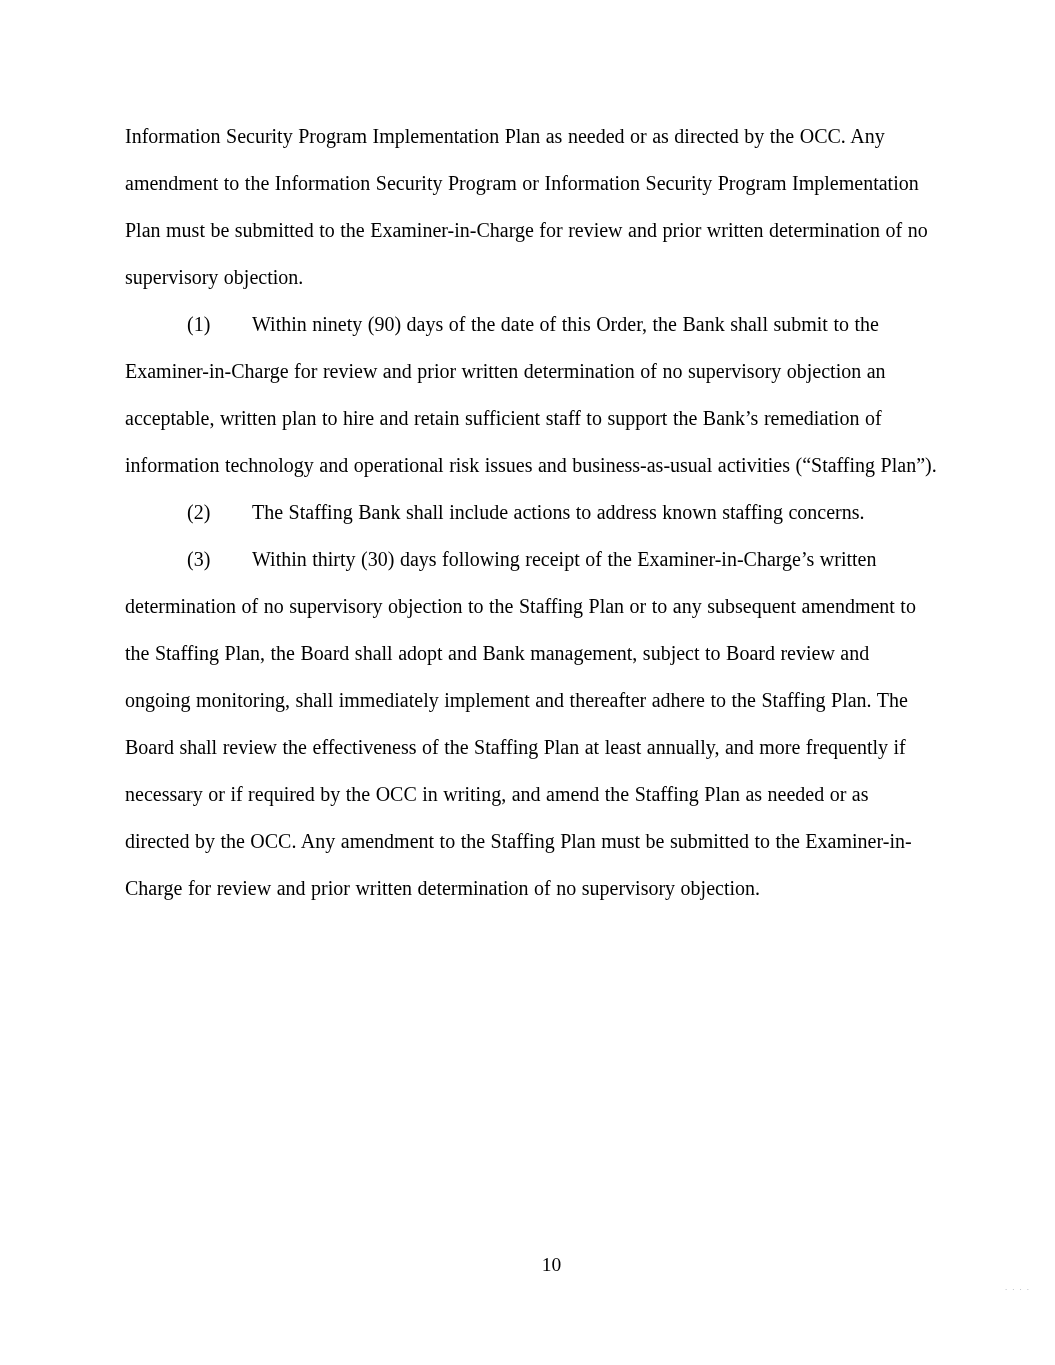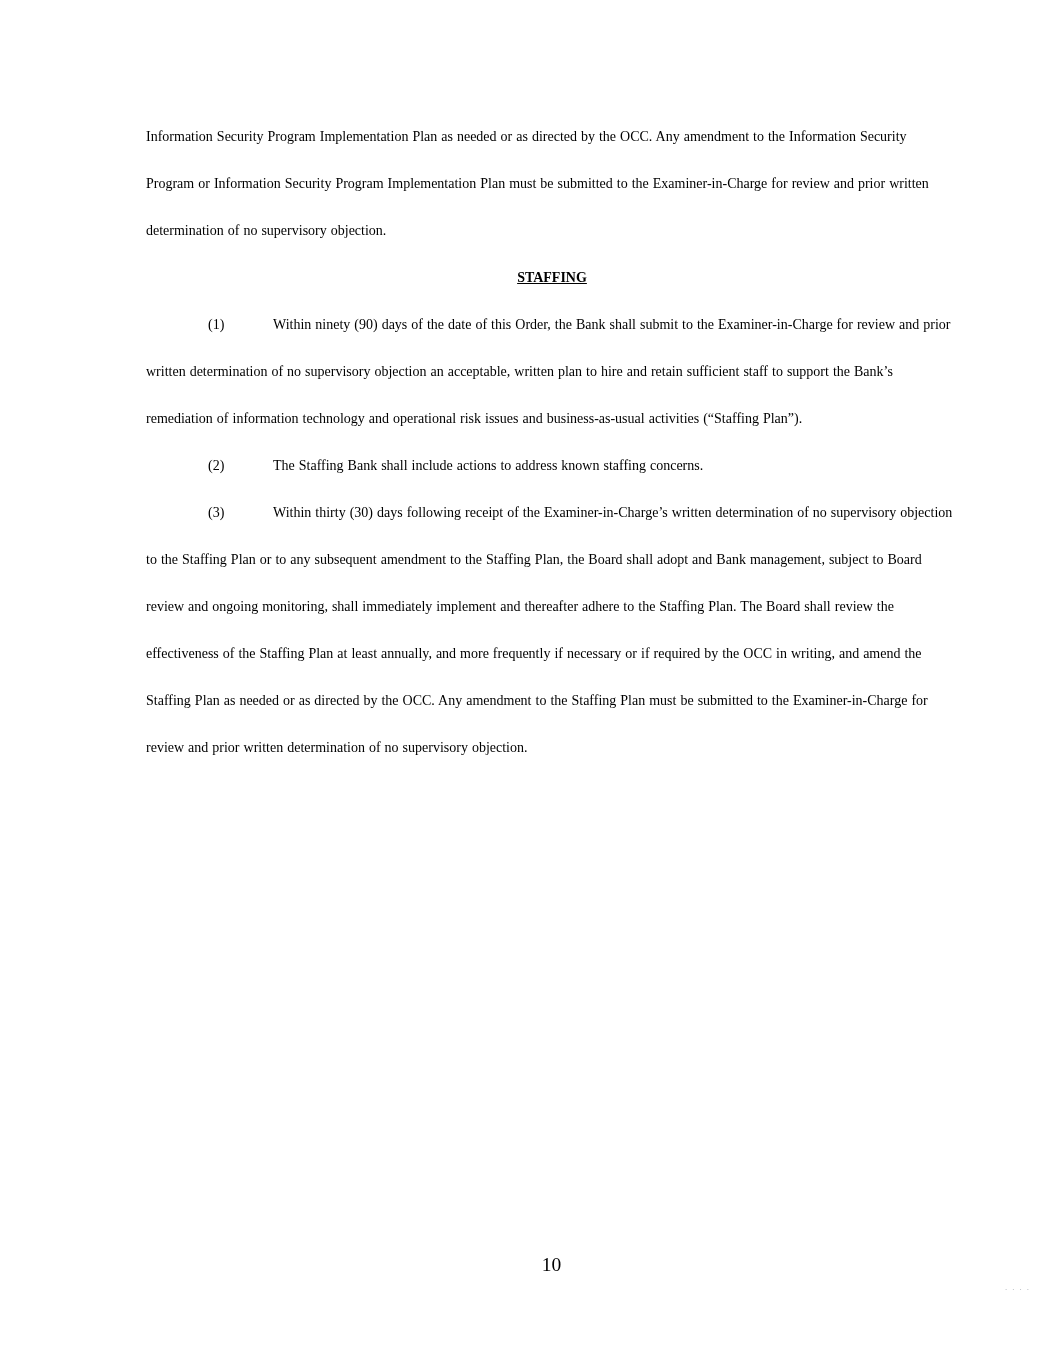--- a/index.html
+++ b/index.html
@@ -21,25 +21,24 @@
     left: 0;
     width: 1055px;
     height: 1365px;
     background: #ffffff;
   }
   .content {
     position: absolute;
     top: 113px;
     left: 125px;
     width: 812px;
-    font-size: 14px;
+    font-size: 20px;
     line-height: 47px;
     text-align: left;
     word-spacing: 0.5px;
-    margin-left: 21px;
   }
   .content p {
     margin: 0;
     padding: 0;
   }
   .heading {
     text-align: center;
     font-weight: bold;
   }
   .heading-underline span {
@@ -79,21 +78,20 @@
 </head>
 <body>
 
 <div class="page">
 
   <div class="content">
 
     <p class="plain">Information Security Program Implementation Plan as needed or as directed by the OCC. Any amendment to the Information Security Program or Information Security Program Implementation Plan must be submitted to the Examiner-in-Charge for review and prior written determination of no supervisory objection.</p>
 
 
-    <p class="heading heading-underline"><span>STAFFING</span></p>
 
     <p class="numbered">
       <span class="num">(1)</span><span>Within ninety (90) days of the date of this Order, the Bank shall submit to the Examiner-in-Charge for review and prior written determination of no supervisory objection an acceptable, written plan to hire and retain sufficient staff to support the Bank’s remediation of information technology and operational risk issues and business-as-usual activities (“Staffing Plan”).</span>
     </p>
 
     <p class="numbered">
       <span class="num">(2)</span><span>The Staffing Bank shall include actions to address known staffing concerns.</span>
     </p>
 
     <p class="numbered">

